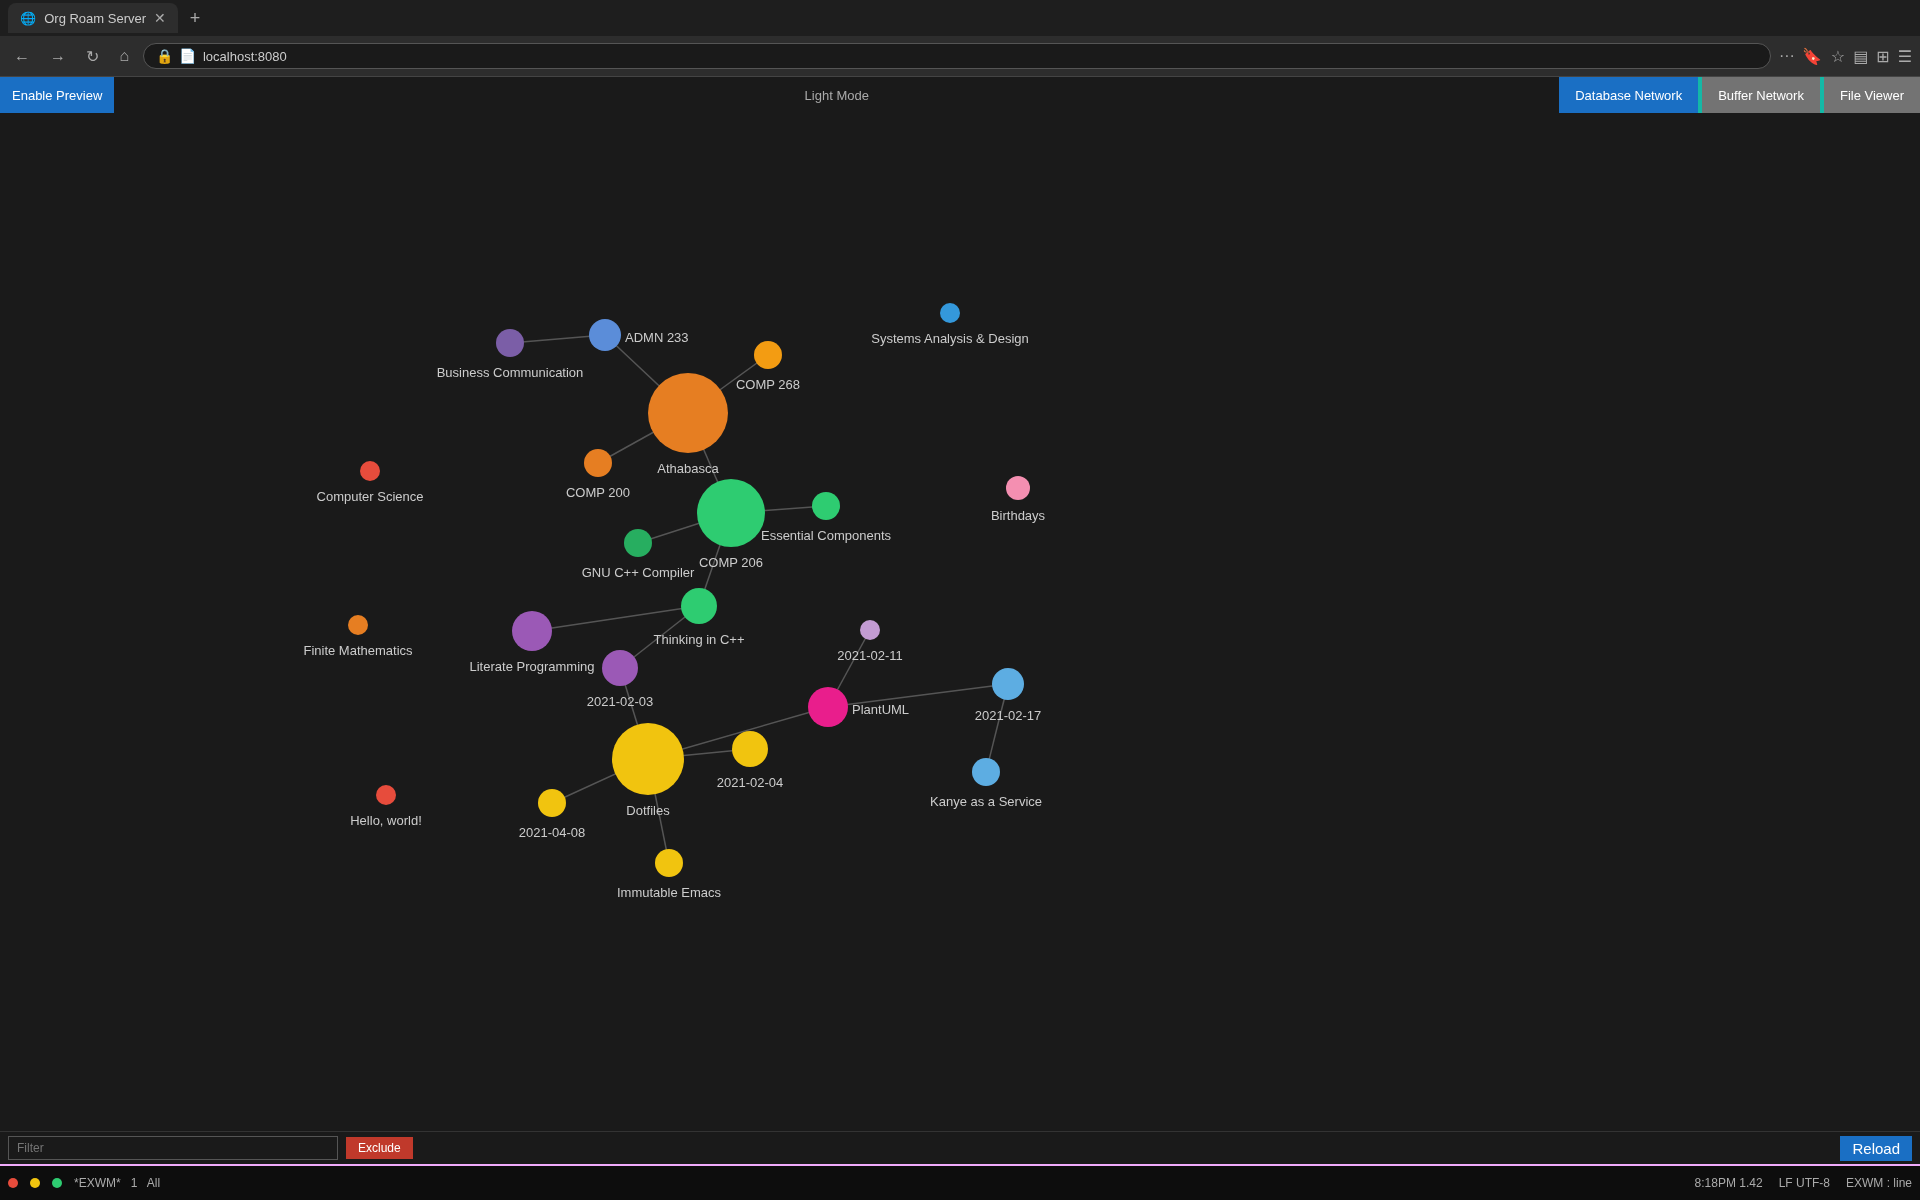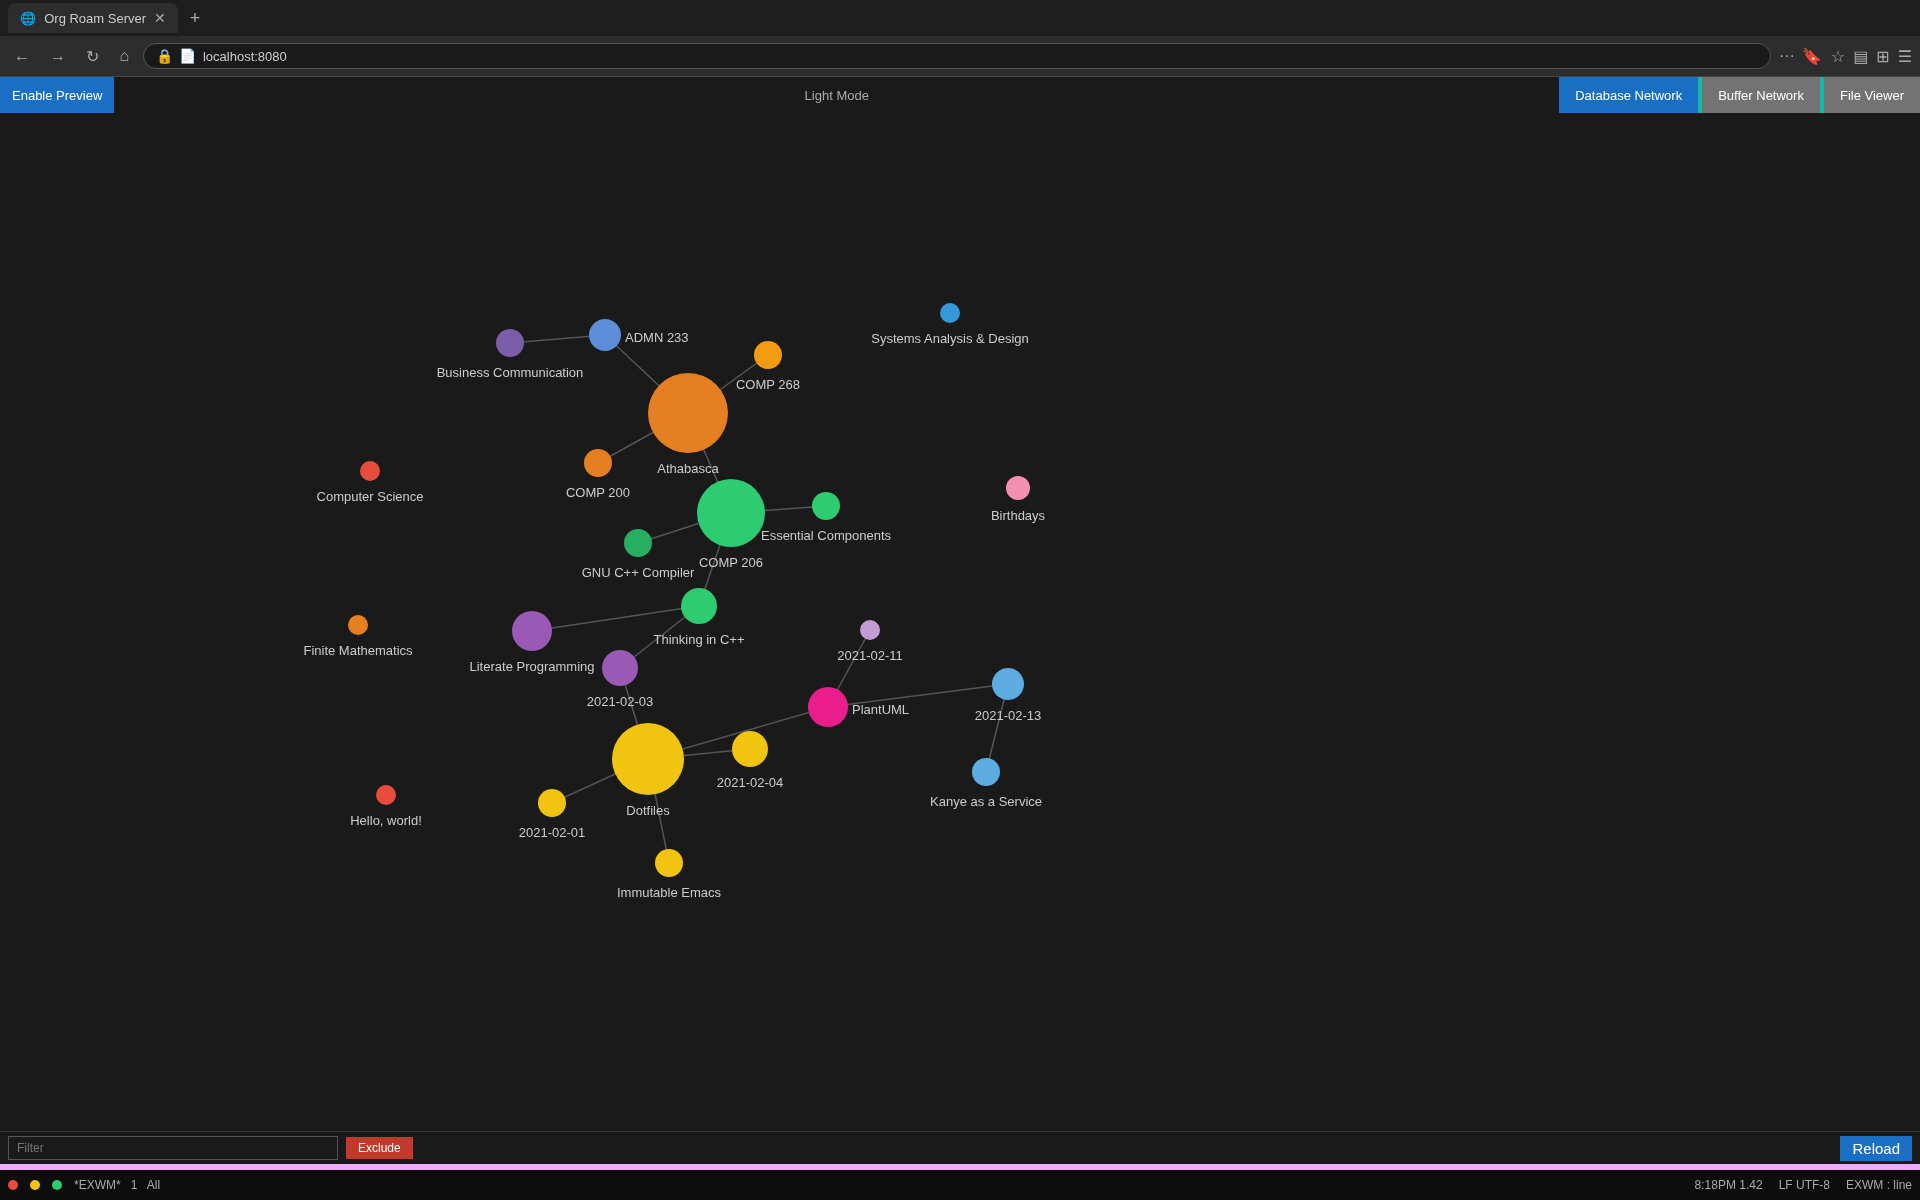--- a/index.html
+++ b/index.html
@@ -37,21 +37,21 @@
     
     .edges-svg { position: absolute; top: 0; left: 0; width: 100%; height: 100%; pointer-events: none; }
 
     
     .bottom-bar { position: fixed; bottom: 36px; left: 0; right: 0; display: flex; align-items: center; padding: 4px 8px; gap: 8px; background: #1a1a1a; border-top: 1px solid #333; }
     .filter-input { flex: 1; max-width: 330px; background: #1a1a1a; border: 1px solid #555; color: #ccc; padding: 4px 8px; font-size: 12px; }
     .btn-exclude { background: #c0392b; color: white; border: none; padding: 4px 12px; cursor: pointer; font-size: 12px; }
     .btn-reload { position: absolute; right: 8px; background: #1a6fc4; color: white; border: none; padding: 4px 12px; cursor: pointer; font-size: 15px; }
 
     
-    .status-bar { position: fixed; bottom: 0; left: 0; right: 0; height: 36px; background: #0d0d0d; display: flex; align-items: center; padding: 0 8px; gap: 12px; color: #aaa; font-size: 12px; border-top: 6px solid #f0abfc; }
+    .status-bar { position: fixed; bottom: 0; left: 0; right: 0; height: 36px; background: #0d0d0d; display: flex; align-items: center; padding: 0 8px; gap: 12px; color: #aaa; font-size: 12px; border-top: 2px solid #f0abfc; }
     .status-dot-red { width: 10px; height: 10px; border-radius: 50%; background: #e74c3c; }
     .status-dot-yellow { width: 10px; height: 10px; border-radius: 50%; background: #f1c40f; }
     .status-dot-green { width: 10px; height: 10px; border-radius: 50%; background: #2ecc71; }
     .status-right { margin-left: auto; display: flex; gap: 16px; }
   </style>
 </head>
 <body>
 
 <div class="browser-chrome">
   <div class="tab-bar">
@@ -183,41 +183,41 @@
     <div class="node" style="left: 860px; top: 507px; width: 20px; align-items: center; display: flex; flex-direction: column;">
       <div class="node-circle" style="width: 20px; height: 20px; background: rgb(195, 155, 211); flex-shrink: 0;"></div>
       <div class="node-label" style="margin-top: 4px;">2021-02-11</div>
     </div>
     <div class="node" style="left: 602px; top: 537px; width: 36px; align-items: center; display: flex; flex-direction: column;">
       <div class="node-circle" style="width: 36px; height: 36px; background: rgb(155, 89, 182); flex-shrink: 0;"></div>
       <div class="node-label" style="margin-top: 4px;">2021-02-03</div>
     </div>
     <div class="node" style="left: 992px; top: 555px; width: 32px; align-items: center; display: flex; flex-direction: column;">
       <div class="node-circle" style="width: 32px; height: 32px; background: rgb(93, 173, 226); flex-shrink: 0;"></div>
-      <div class="node-label" style="margin-top: 4px;">2021-02-13</div>
+      <div class="node-label" style="margin-top: 4px;">2021-02-17</div>
     </div>
     <div class="node" style="left: 808px; top: 574px; width: 40px; align-items: center; display: flex; flex-direction: row;">
       <div class="node-circle" style="width: 40px; height: 40px; background: rgb(233, 30, 140); flex-shrink: 0;"></div>
       <div class="node-label" style="margin-top: 4px;">PlantUML</div>
     </div>
     <div class="node" style="left: 376px; top: 672px; width: 20px; align-items: center; display: flex; flex-direction: column;">
       <div class="node-circle" style="width: 20px; height: 20px; background: rgb(231, 76, 60); flex-shrink: 0;"></div>
       <div class="node-label" style="margin-top: 4px;">Hello, world!</div>
     </div>
     <div class="node" style="left: 612px; top: 610px; width: 72px; align-items: center; display: flex; flex-direction: column;">
       <div class="node-circle" style="width: 72px; height: 72px; background: rgb(241, 196, 15); flex-shrink: 0;"></div>
       <div class="node-label" style="margin-top: 4px;">Dotfiles</div>
     </div>
     <div class="node" style="left: 732px; top: 618px; width: 36px; align-items: center; display: flex; flex-direction: column;">
       <div class="node-circle" style="width: 36px; height: 36px; background: rgb(241, 196, 15); flex-shrink: 0;"></div>
       <div class="node-label" style="margin-top: 4px;">2021-02-04</div>
     </div>
     <div class="node" style="left: 538px; top: 676px; width: 28px; align-items: center; display: flex; flex-direction: column;">
       <div class="node-circle" style="width: 28px; height: 28px; background: rgb(241, 196, 15); flex-shrink: 0;"></div>
-      <div class="node-label" style="margin-top: 4px;">2021-02-01</div>
+      <div class="node-label" style="margin-top: 4px;">2021-04-08</div>
     </div>
     <div class="node" style="left: 972px; top: 645px; width: 28px; align-items: center; display: flex; flex-direction: column;">
       <div class="node-circle" style="width: 28px; height: 28px; background: rgb(93, 173, 226); flex-shrink: 0;"></div>
       <div class="node-label" style="margin-top: 4px;">Kanye as a Service</div>
     </div>
     <div class="node" style="left: 655px; top: 736px; width: 28px; align-items: center; display: flex; flex-direction: column;">
       <div class="node-circle" style="width: 28px; height: 28px; background: rgb(241, 196, 15); flex-shrink: 0;"></div>
       <div class="node-label" style="margin-top: 4px;">Immutable Emacs</div>
     </div>
   </div>

